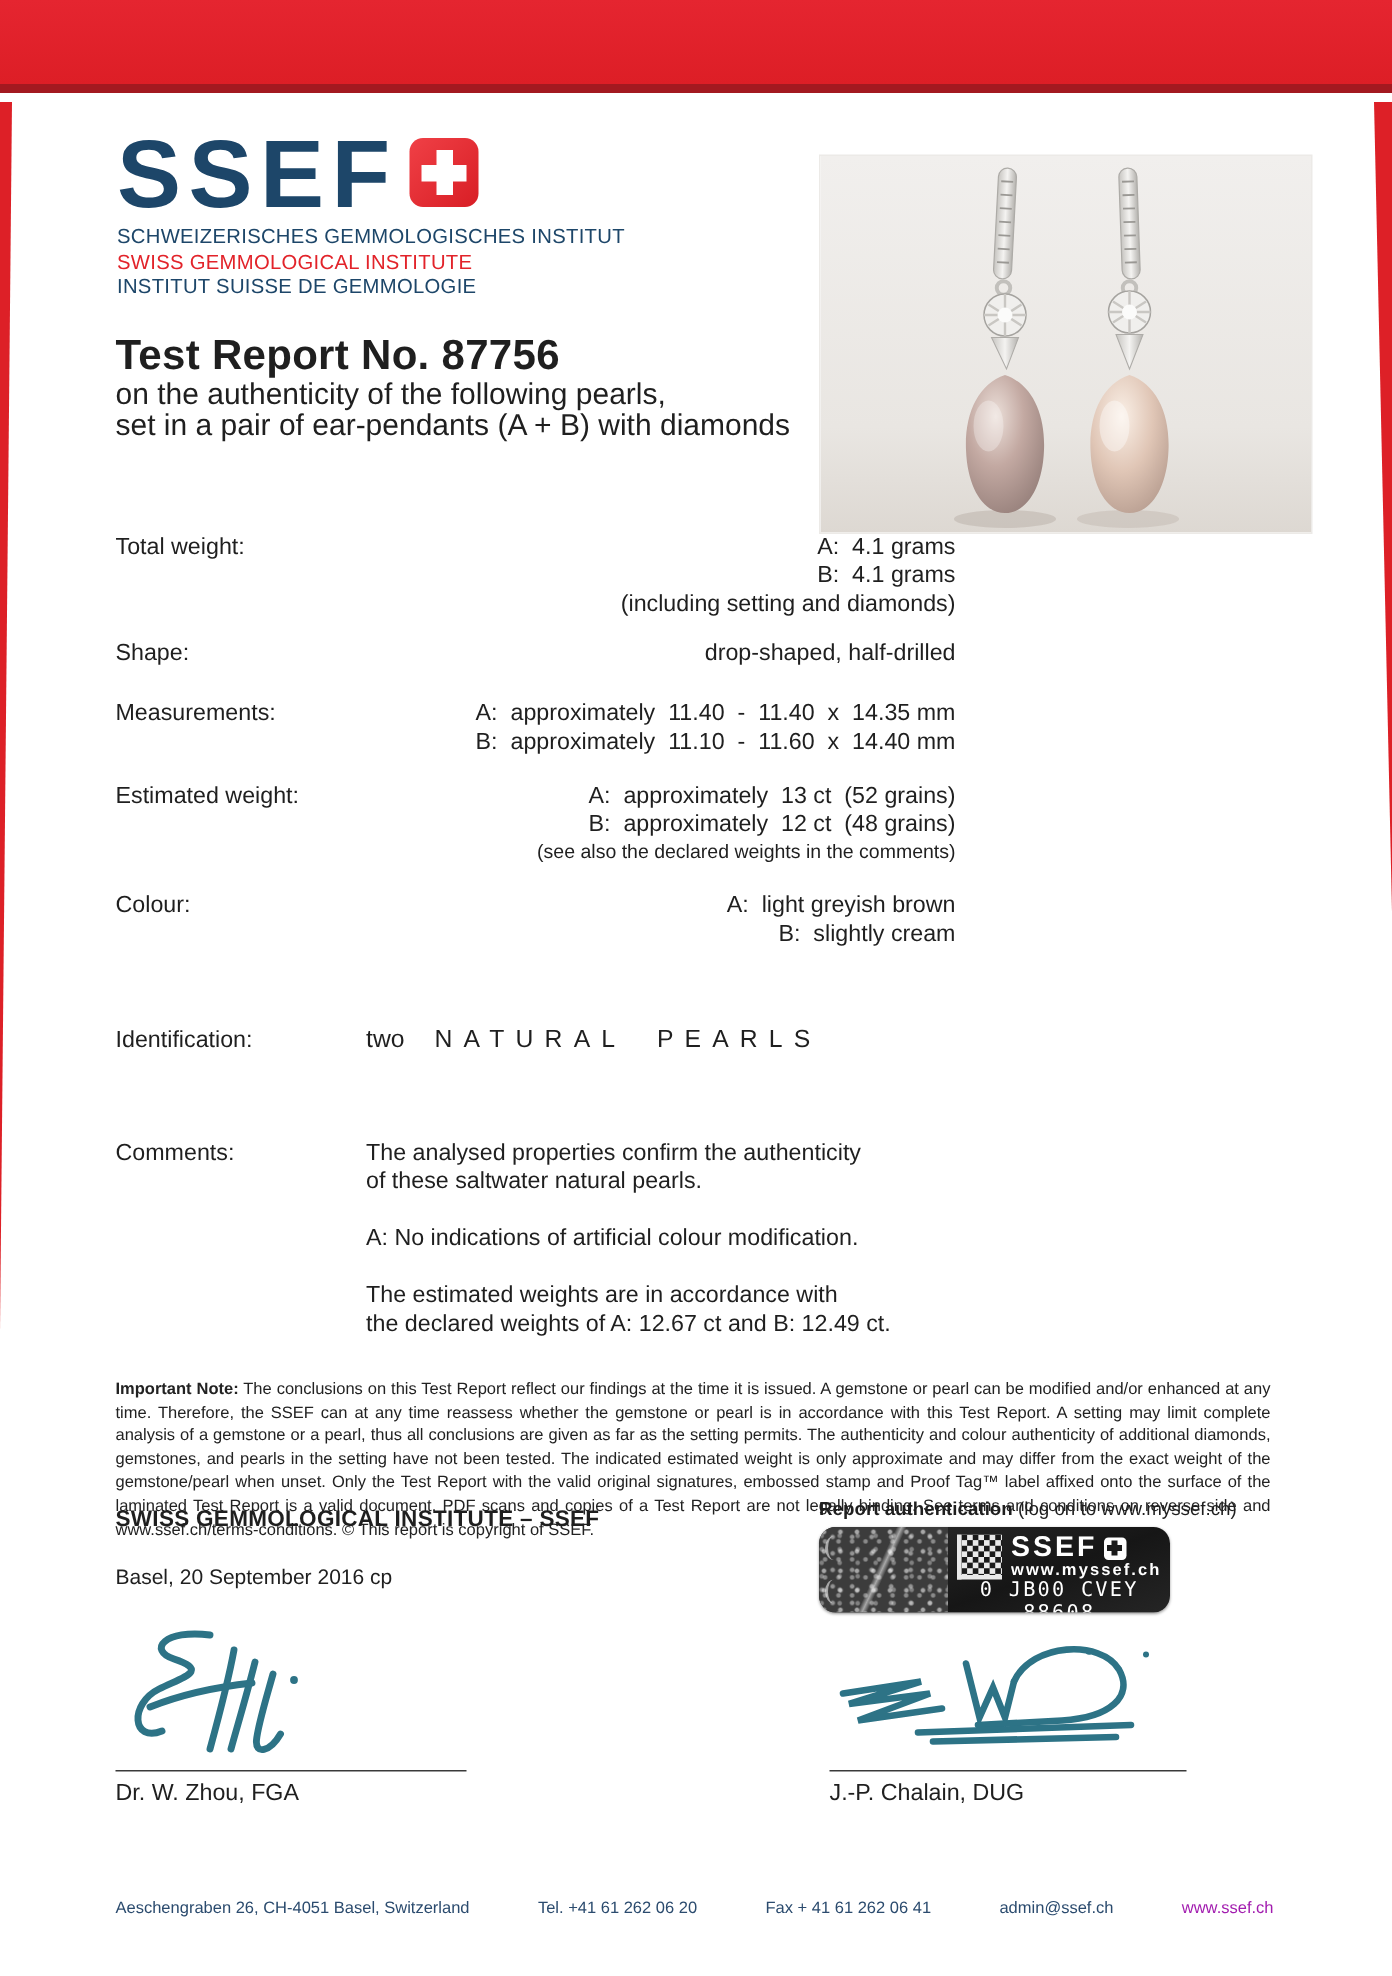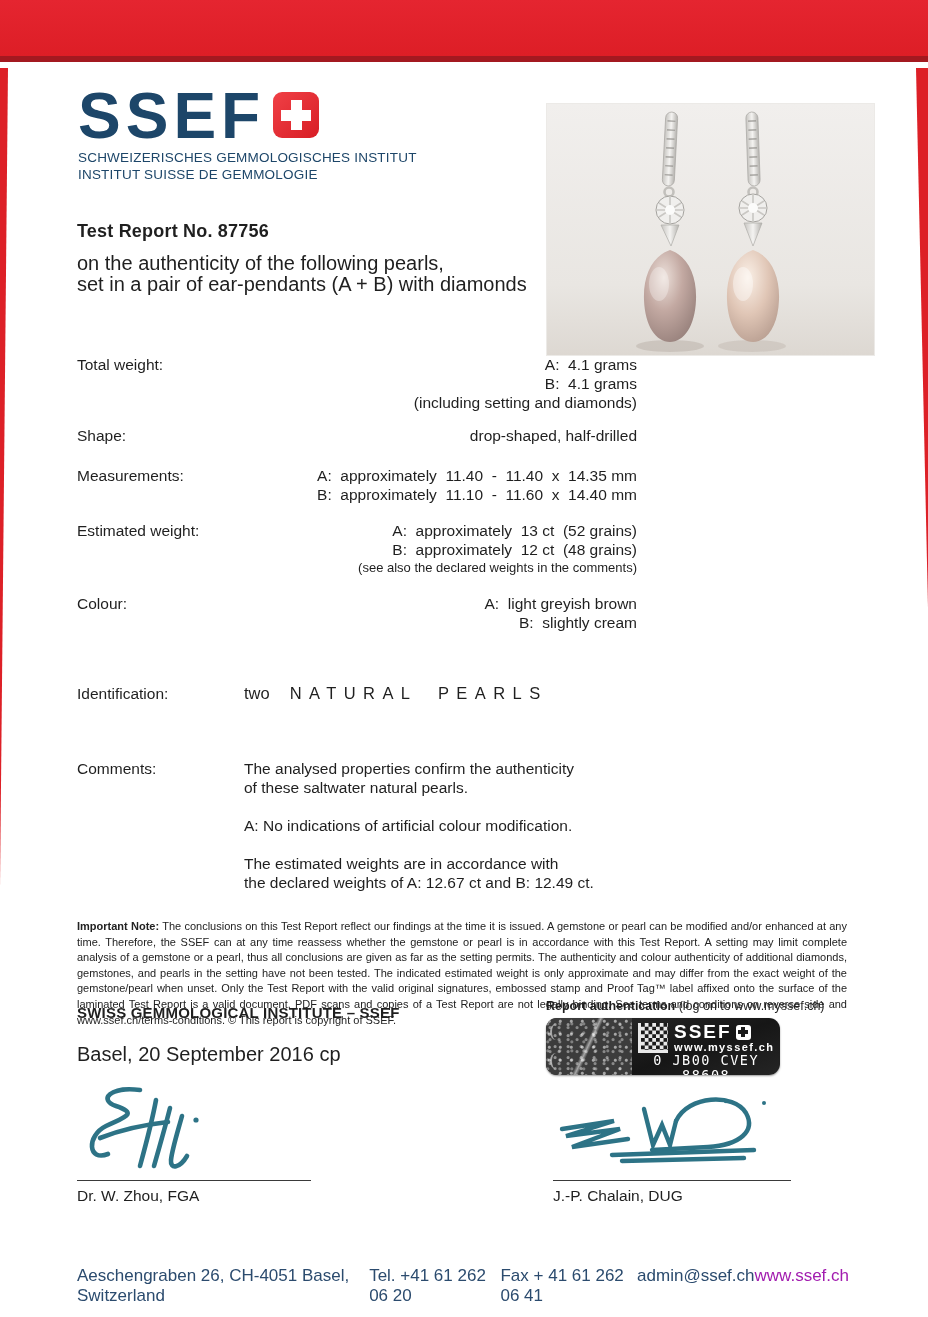--- a/index.html
+++ b/index.html
@@ -22,21 +22,21 @@
   .swiss-cross::after { top:50%; left:8px; height:11px; width:30px; margin-top:-5.5px; }
   .logo-sub { margin-top:6px; font-size:13.5px; line-height:16.5px; letter-spacing:0.2px; }
   .logo-sub .l1, .logo-sub .l3 { color:#1d4669; }
   .logo-sub .l2 { color:#e2232a; }
 
   
   .photo { position:absolute; left:546px; top:103px; width:329px; height:253px; border:1px solid #eceae7; }
   .photo svg { display:block; }
 
   
-  .title { position:absolute; left:77px; top:221px; font-size:18px; font-weight:bold; letter-spacing:0.2px; }
+  .title { position:absolute; left:77px; top:221px; font-size:28px; font-weight:bold; letter-spacing:0.2px; }
   .intro { position:absolute; left:77px; top:253px; font-size:20px; line-height:21px; white-space:pre-line; }
 
   
   .fields { position:absolute; left:77px; top:355px; width:560px; font-size:15.5px; line-height:19px; }
   .row { display:flex; }
   .lbl { width:167px; flex:0 0 167px; }
   .val { flex:1; }
   .val-line { white-space:pre-wrap;text-align:right; }
   .val-line.small { font-size:13px; line-height:18px; }
   .gap-a { margin-bottom:14px; } .gap-b { margin-bottom:21px; } .gap-c { margin-bottom:17px; }
@@ -45,21 +45,21 @@
   .ident-spaced { letter-spacing:0.45em; word-spacing:0.55em; margin-left:20px; }
   .comments p { white-space:pre-line; margin-bottom:19px; }
   .comments p:last-child { margin-bottom:0; }
 
   
   .note { position:absolute; left:77px; top:919px; width:770px; font-size:11px; line-height:15.6px; text-align:justify; color:#222; }
   .note b { font-weight:bold; }
 
   
   .institute { position:absolute; left:77px; top:1004px; font-size:15px; font-weight:bold; letter-spacing:0.2px; }
-  .dateline { position:absolute; left:77px; top:1043px; font-size:20px; }
+  .dateline { position:absolute; left:77px; top:1043px; font-size:14px; }
 
   
   .auth { position:absolute; left:546px; top:999px; width:300px; }
   .auth-heading { font-size:12.5px; }
   .auth-heading .bold { font-weight:bold; }
   .sticker { margin-top:5px; width:234px; height:57px; border-radius:11px; background:linear-gradient(160deg,#2e2e2e,#161616 60%,#252525); display:flex; overflow:hidden; box-shadow:0 1px 2px rgba(0,0,0,0.4); position:relative; }
   .holo { flex:0 0 86px; position:relative; background-color:#3c3c3c;
     background-image:
       linear-gradient(115deg, transparent 46%, rgba(255,255,255,0.55) 49%, transparent 52%),
       radial-gradient(circle at 30% 25%, rgba(255,255,255,0.55) 1px, transparent 2px),
@@ -84,39 +84,40 @@
 
   
   .sig-svg { position:absolute; }
   .sig-a { left:70px; top:1082px; }
   .sig-b { left:548px; top:1093px; }
   .sig-block { position:absolute; top:1180px; border-top:1.5px solid #3a3a3a; padding-top:6px; font-size:15.5px; }
   .sig-block-a { left:77px; width:234px; }
   .sig-block-b { left:553px; width:238px; }
 
   
-  .footer { position:absolute; left:77px; top:1266px; width:772px; display:flex; justify-content:space-between; font-size:17px; color:#2b4b6e; }
+  .footer { position:absolute; left:77px; top:1266px; width:772px; display:flex; justify-content:space-between; font-size:11px; color:#2b4b6e; }
   .footer .web { color:#a21caf; }
 </style>
 </head>
 <body>
 
 <div class="page">
 
   <div class="red-top"></div>
   <div class="red-left"></div>
   <div class="red-right"></div>
 
   <div class="logo">
     <div class="wordmark-row">
       <div class="wordmark">SSEF</div>
       <div class="swiss-cross"></div>
     </div>
     <div class="logo-sub">
       <div class="l1">SCHWEIZERISCHES GEMMOLOGISCHES INSTITUT</div>
+      <div class="l2">SWISS GEMMOLOGICAL INSTITUTE</div>
       <div class="l3">INSTITUT SUISSE DE GEMMOLOGIE</div>
     </div>
   </div>
 
   <div class="photo">
     <svg width="327" height="251" viewBox="0 0 327 251">
       <defs>
         <linearGradient id="bg" x1="0" y1="0" x2="0" y2="1">
           <stop offset="0" stop-color="#f1efed"></stop>
           <stop offset="0.72" stop-color="#e9e6e2"></stop>

